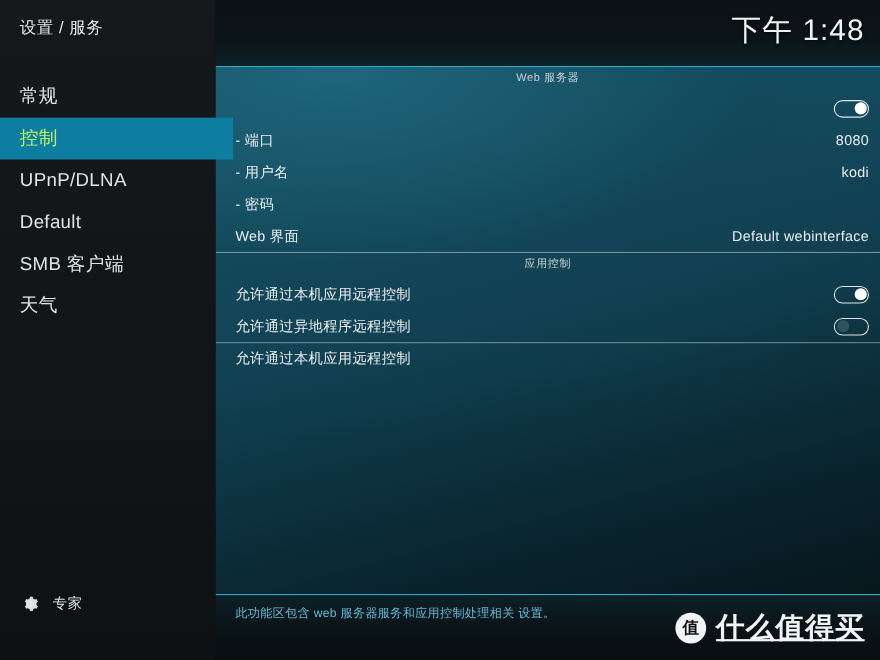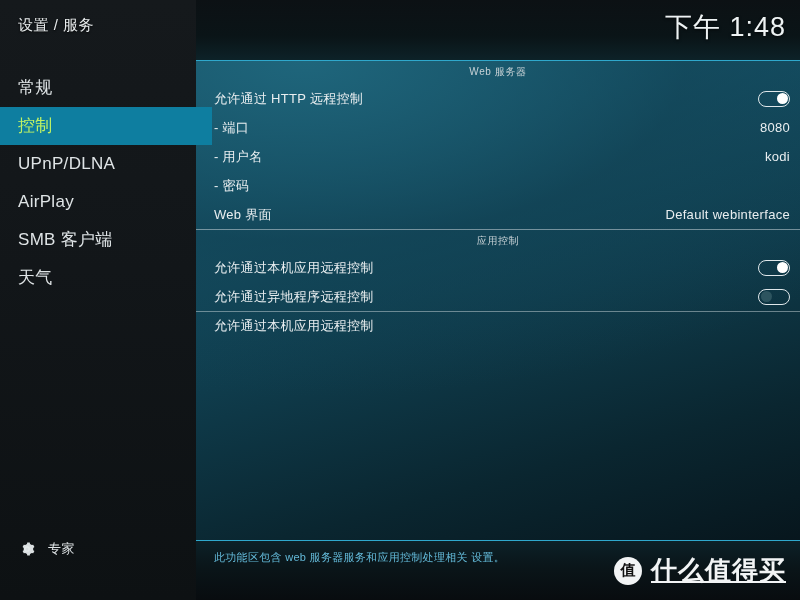--- a/index.html
+++ b/index.html
@@ -126,21 +126,21 @@
 
 <div id="screen">
 
   <div id="sidebar">
     <div id="sidebar-title">设置 / 服务</div>
 
     <div id="nav">
         <div class="nav-item">常规</div>
         <div class="nav-item selected">控制</div>
         <div class="nav-item">UPnP/DLNA</div>
-        <div class="nav-item">AirPlay</div>
+        <div class="nav-item">Default</div>
         <div class="nav-item">SMB 客户端</div>
         <div class="nav-item">天气</div>
       </div>
 
     <div id="expert">
       <span class="gear">
         <svg viewBox="0 0 24 24" width="18" height="18" fill="#e6ebec">
           <path d="M12 8.2a3.8 3.8 0 1 0 0 7.6 3.8 3.8 0 0 0 0-7.6zm0 5.9a2.1 2.1 0 1 1 0-4.2 2.1 2.1 0 0 1 0 4.2z"></path>
           <path d="M20.3 13.5l-.1-1.5.1-1.5 1.6-1.2-1.6-3.1-1.9.6-2.4-1.4-.3-2h-3.4l-.3 2-2.4 1.4-1.9-.6-1.6 3.1 1.6 1.2-.1 1.5.1 1.5-1.6 1.2 1.6 3.1 1.9-.6 2.4 1.4.3 2h3.4l.3-2 2.4-1.4 1.9.6 1.6-3.1-1.6-1.2z" opacity=".95"></path>
         </svg>
@@ -149,21 +149,20 @@
     </div>
   </div>
 
   <div id="topbar">
     <div id="clock">下午 1:48</div>
   </div>
 
   <div id="content">
       <div class="section-head cyan">Web 服务器</div>
       <div class="row">
-        <span class="label">允许通过 HTTP 远程控制</span>
         <span class="toggle on">
           <span class="knob"></span>
         </span>
       </div>
       <div class="row">
         <span class="label">- 端口</span>
         <span class="value">8080</span>
       </div>
       <div class="row">
         <span class="label">- 用户名</span>

